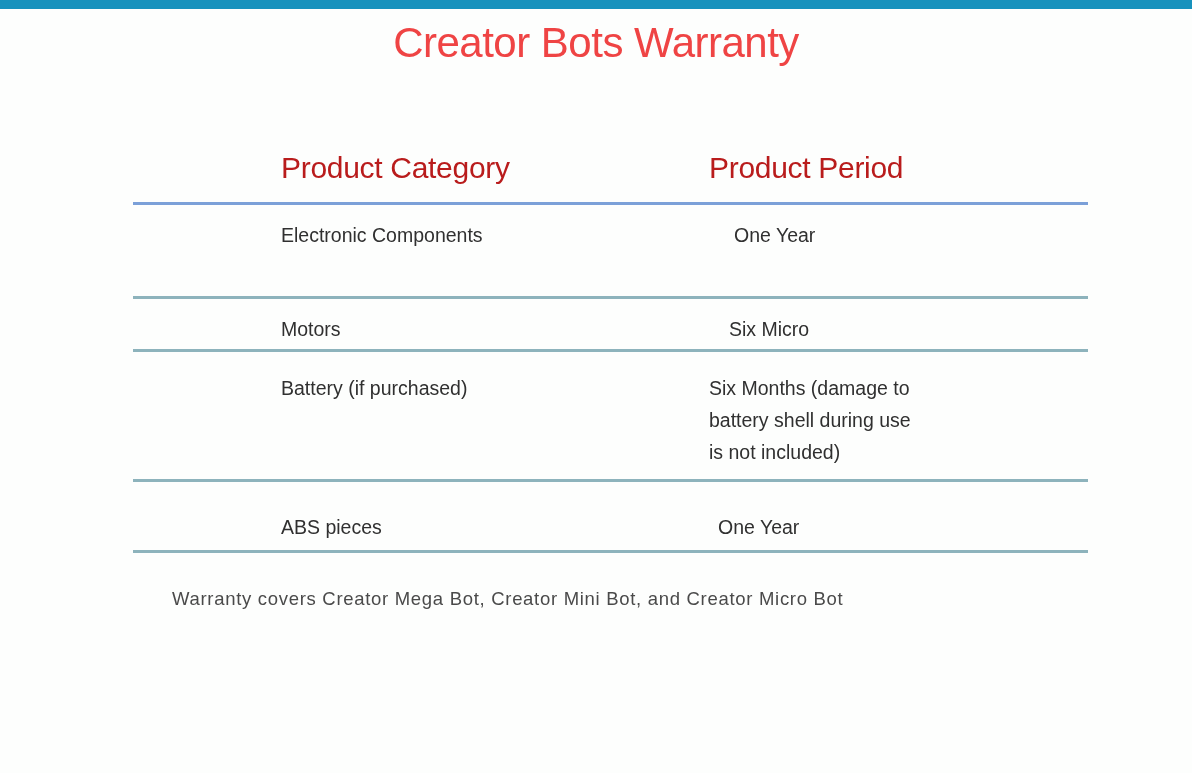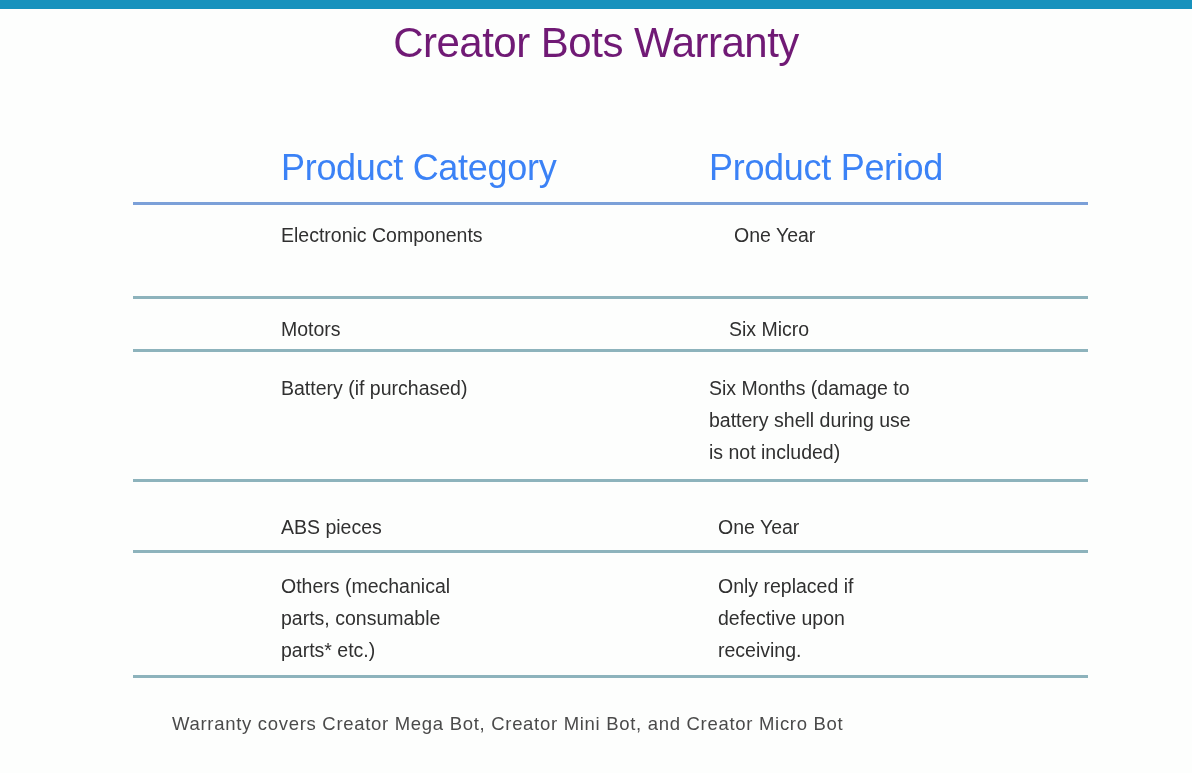--- a/index.html
+++ b/index.html
@@ -20,21 +20,21 @@
     width: 100%;
     height: 9px;
     background: #1792bd;
   }
   .title {
     margin: 6px 0 0 0;
     text-align: center;
     font-size: 42px;
     line-height: 55px;
     font-weight: 500;
-    color: #701a75;
+    color: #ef4444;
     letter-spacing: -0.5px;
   }
   .table {
     margin: 80px 0 0 133px;
     width: 955px;
   }
   .row {
     display: grid;
     grid-template-columns: 576px 379px;
     border-bottom: 3px solid #8db3bc;
@@ -47,25 +47,25 @@
   }
   .cell {
     box-sizing: border-box;
     font-size: 19.5px;
     line-height: 32px;
     padding-top: 14px;
     white-space: pre-line;
     color: #303030;
   }
   .th {
-    font-size: 36px;
+    font-size: 30px;
     line-height: 36px;
     padding-top: 0;
     font-weight: 500;
-    color: #3b82f6;
+    color: #b91c1c;
     letter-spacing: -0.3px;
   }
   .c1 { padding-left: 148px; }
   .r0 { min-height: 94px; gap: 25px; }
   .r1 { min-height: 53px; gap: 20px; }
   .r2 { min-height: 130px; }
   .r2 .cell { padding-top: 20px; }
   .r3 { min-height: 56px; margin-top: 15px; }
   .r4 { min-height: 125px; }
   .r4 .cell { padding-top: 17px; }
@@ -109,26 +109,18 @@
       <div class="cell c2">Six Months (damage to
 battery shell during use
 is not included)</div>
     </div>
 
     <div class="row r3">
       <div class="cell c1">ABS pieces</div>
       <div class="cell c2 indent">One Year</div>
     </div>
 
-    <div class="row r4">
-      <div class="cell c1">Others (mechanical
-parts, consumable
-parts* etc.)</div>
-      <div class="cell c2 indent">Only replaced if
-defective upon
-receiving.</div>
-    </div>
 
   </div>
 
   <p class="footer">Warranty covers Creator Mega Bot, Creator Mini Bot, and Creator Micro Bot</p>
 
 </div>
 
 </body></html>

